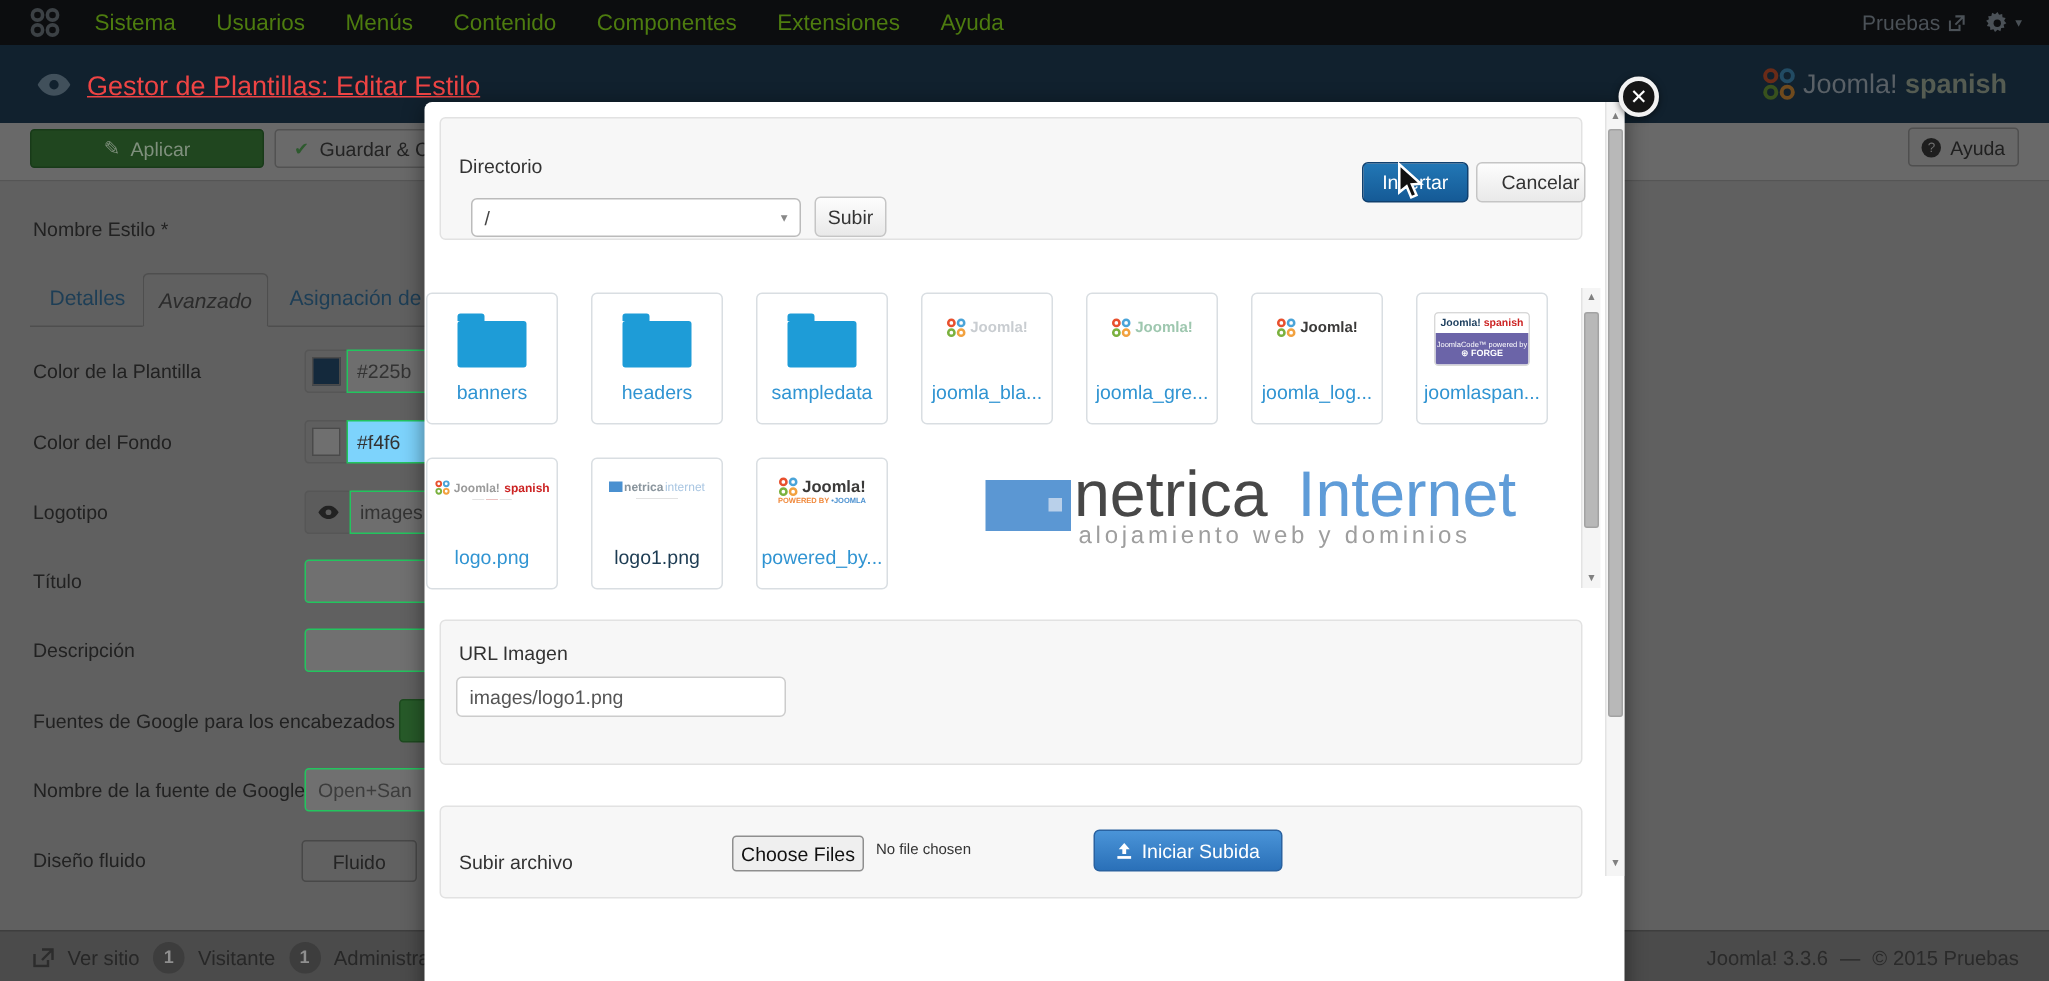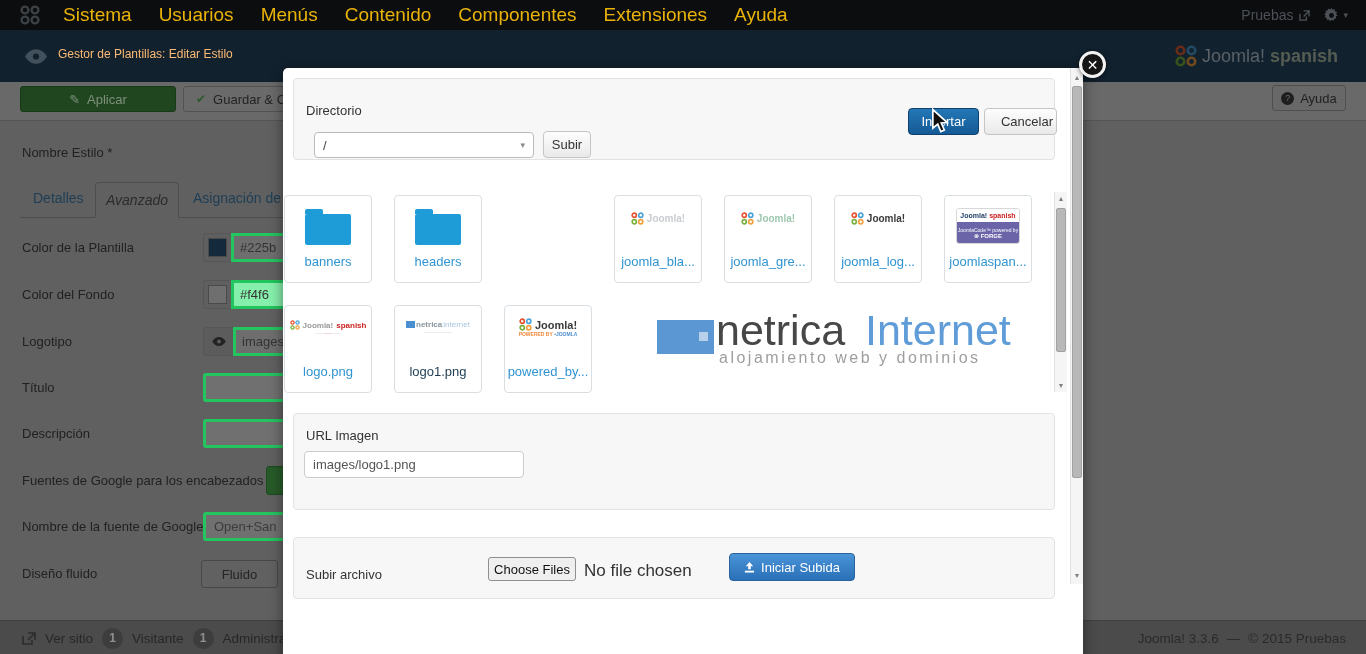--- a/index.html
+++ b/index.html
@@ -3,39 +3,39 @@
 <meta charset="utf-8">
 <style>
   html,body{margin:0;padding:0;}
   body{width:1366px;height:654px;position:relative;overflow:hidden;
        font-family:"Liberation Sans","DejaVu Sans",sans-serif;background:#606060;}
   .abs{position:absolute;}
 
   
   .topbar{left:0;top:0;width:1366px;height:30px;background:#0c0d0f;}
   .topbar .menu{position:absolute;left:63px;top:0;height:30px;display:flex;gap:27px;align-items:center;}
-  .topbar .menu span{font-size:19px;color:#eab308;}
+  .topbar .menu span{font-size:15px;color:#4d7c0f;}
   .topbar-right{position:absolute;right:18px;top:0;height:30px;display:flex;gap:14px;align-items:center;color:#4b5157;font-size:14px;}
 
   .titlebar{left:0;top:30px;width:1366px;height:52px;background:#11212e;}
-  .page-title{position:absolute;left:58px;top:17px;font-size:12px;color:#fdba74;}
+  .page-title{position:absolute;left:58px;top:17px;font-size:18px;color:#ef4444;text-decoration:underline;}
   .brand{position:absolute;right:28px;top:15px;display:flex;align-items:center;gap:5px;}
   .brand .b1{font-size:18px;color:#596066;}
   .brand .b2{font-size:18px;font-weight:bold;color:#555c52;}
 
   .toolbar{left:0;top:82px;width:1366px;height:38px;background:#696969;border-bottom:1px solid #555;}
   .btn-apply{position:absolute;left:20px;top:4px;width:156px;height:26px;background:#20461f;border:1px solid #183a19;border-radius:3px;color:#7f907d;font-size:13px;display:flex;align-items:center;justify-content:center;gap:7px;box-sizing:border-box;}
   .btn-savec{position:absolute;left:183px;top:4px;width:110px;height:26px;background:#6a6a6a;border:1px solid #525252;border-radius:3px;color:#232323;font-size:13px;display:flex;align-items:center;gap:7px;padding-left:12px;box-sizing:border-box;}
   .btn-savec .chk{color:#2d5a2e;font-size:12px;}
   .btn-help{position:absolute;right:20px;top:3px;width:74px;height:26px;background:#686868;border:1px solid #4f4f4f;border-radius:3px;color:#1f1f1f;font-size:13px;display:flex;align-items:center;justify-content:center;gap:6px;box-sizing:border-box;}
   .qcirc{width:13px;height:13px;border-radius:50%;background:#1e1e1e;color:#6e6e6e;font-size:9px;display:flex;align-items:center;justify-content:center;}
 
   .content{left:0;top:121px;width:1366px;height:499px;background:#606060;}
   .flabel{position:absolute;left:22px;font-size:13px;color:#212121;white-space:nowrap;}
-  .finput{position:absolute;background:#707070;border:3px solid #22c55e;border-radius:3px;box-sizing:border-box;font-size:13px;color:#333;text-align:center;}
+  .finput{position:absolute;background:#707070;border:1px solid #22c55e;border-radius:3px;box-sizing:border-box;font-size:13px;color:#333;text-align:center;}
   .name-input{left:124px;top:12px;width:165px;height:37px;background:#717171;border:1px solid #575757;border-radius:3px;font-size:19px;color:#2e2e2e;display:flex;align-items:center;padding-left:10px;box-sizing:border-box;}
   .tabstrip{position:absolute;left:20px;top:96px;width:266px;height:1px;background:#4e4e4e;}
   .tab-link{position:absolute;top:69px;font-size:14px;color:#1d3e56;}
   .tab-active{position:absolute;left:95px;top:61px;width:84px;height:36px;background:#606060;border:1px solid #4e4e4e;border-bottom-color:#606060;border-radius:4px 4px 0 0;display:flex;align-items:center;justify-content:center;font-size:14px;color:#2b2b2b;box-sizing:border-box;z-index:1;font-style:italic;}
   .addon{position:absolute;background:#5f5f5f;border:1px solid #565656;box-sizing:border-box;display:flex;align-items:center;justify-content:center;border-radius:3px 0 0 3px;}
   .swatch{width:17px;height:17px;border:1px solid #4a4a4a;}
   .greenfrag{position:absolute;left:266px;top:345px;width:20px;height:29px;background:#275a29;border:1px solid #1d4a1f;border-radius:3px 0 0 3px;box-sizing:border-box;}
   .btn-fluid{position:absolute;left:201px;top:439px;width:77px;height:28px;background:#616161;border:1px solid #484848;border-radius:3px;color:#242424;font-size:13px;display:flex;align-items:center;justify-content:center;box-sizing:border-box;}
   .btn-static{position:absolute;left:310px;top:441px;width:110px;height:30px;background:#5a1c12;border:1px solid #43120b;border-radius:3px;box-sizing:border-box;}
 
@@ -157,21 +157,21 @@
       <span class="swatch" style="background:#14293c;"></span>
     </div>
   <div class="finput" style="left:231px;top:112px;width:56px;height:29px;display:flex;align-items:center;padding-left:6px;border-radius:0 3px 3px 0;background:#6e6e6e;">
       <span>#225b</span>
     </div>
 
   <span class="flabel" style="top:166px;">Color del Fondo</span>
   <div class="addon" style="left:203px;top:159px;width:29px;height:29px;">
       <span class="swatch" style="background:#6f6f6f;"></span>
     </div>
-  <div class="finput" style="left:231px;top:159px;width:56px;height:29px;display:flex;align-items:center;padding-left:6px;border-radius:0 3px 3px 0;background:#86efac;">
+  <div class="finput" style="left:231px;top:159px;width:56px;height:29px;display:flex;align-items:center;padding-left:6px;border-radius:0 3px 3px 0;background:#7dd3fc;">
       <span>#f4f6</span>
     </div>
 
   <span class="flabel" style="top:213px;">Logotipo</span>
   <div class="addon" style="left:203px;top:206px;width:31px;height:29px;background:#5c5c5c;">
     <svg width="14" height="9" viewBox="0 0 24 16">
         <path d="M12 0C7 0 2.7 3.2 0 8c2.7 4.8 7 8 12 8s9.3-3.2 12-8C21.3 3.2 17 0 12 0z" fill="#222"></path>
         <circle cx="12" cy="8" r="3.4" fill="#5c5c5c"></circle>
       </svg>
   </div>
@@ -242,20 +242,24 @@
       </div>
   </div>
 
   <div class="card" style="left:1px;top:127px;">
     <div class="folder"></div>
     <div class="card-label">banners</div>
   </div>
   <div class="card" style="left:111px;top:127px;">
     <div class="folder"></div>
     <div class="card-label">headers</div>
+  </div>
+  <div class="card" style="left:221px;top:127px;">
+    <div class="folder"></div>
+    <div class="card-label">sampledata</div>
   </div>
   <div class="card" style="left:331px;top:127px;">
     <div class="jthumb">
       <svg width="13" height="13" viewBox="0 0 20 20">
           <circle cx="5" cy="5" r="3.2" fill="none" stroke="#e8502e" stroke-width="2.6"></circle>
           <circle cx="15" cy="5" r="3.2" fill="none" stroke="#4aa4d8" stroke-width="2.6"></circle>
           <circle cx="5" cy="15" r="3.2" fill="none" stroke="#7ab13e" stroke-width="2.6"></circle>
           <circle cx="15" cy="15" r="3.2" fill="none" stroke="#f2a13e" stroke-width="2.6"></circle>
         </svg>
       <span class="jtxt" style="color:#c9cdd1;">Joomla!</span>
@@ -356,21 +360,21 @@
     <div class="abs" style="left:10px;top:37px;width:220px;height:27px;background:#fff;border:1px solid #ccc;border-radius:4px;box-sizing:border-box;display:flex;align-items:center;padding-left:8px;font-size:13px;color:#555;">
       <span>images/logo1.png</span>
     </div>
   </div>
 
   <div class="panel" style="top:469px;height:62px;">
     <span class="mlabel" style="left:12px;top:29px;">Subir archivo</span>
     <div class="choose-files">
         <span>Choose Files</span>
       </div>
-    <span class="mlabel" style="left:290px;top:23px;font-size:17px;">No file chosen</span>
+    <span class="mlabel" style="left:290px;top:23px;font-size:10px;">No file chosen</span>
     <div class="btn-primary" style="left:435px;top:15px;width:126px;height:28px;background:linear-gradient(#4a94d8,#2a70b8);border-color:#2a62a0;gap:6px;">
       <svg width="11" height="11" viewBox="0 0 12 12">
           <path d="M6 0 L10 4.5 L7.4 4.5 L7.4 8 L4.6 8 L4.6 4.5 L2 4.5 Z" fill="#fff"></path>
           <rect x="1" y="9.5" width="10" height="2" fill="#fff"></rect>
         </svg>
       <span>Iniciar Subida</span>
     </div>
   </div>
 
   <div class="scroll-track" style="left:787px;top:0;width:13px;height:516px;">

